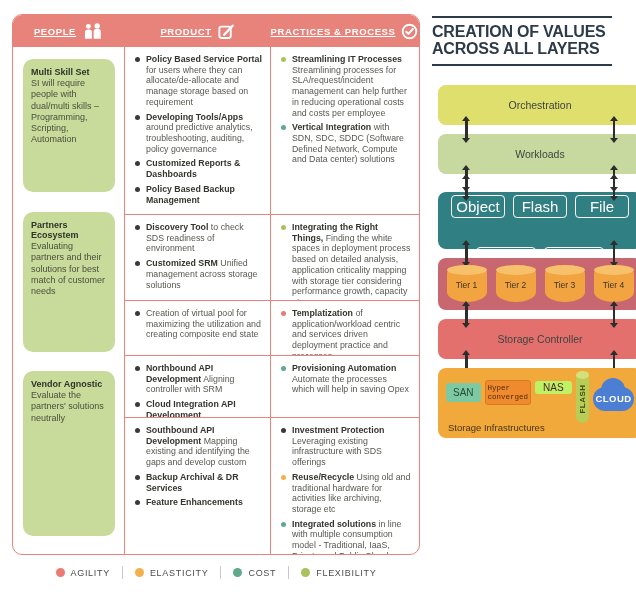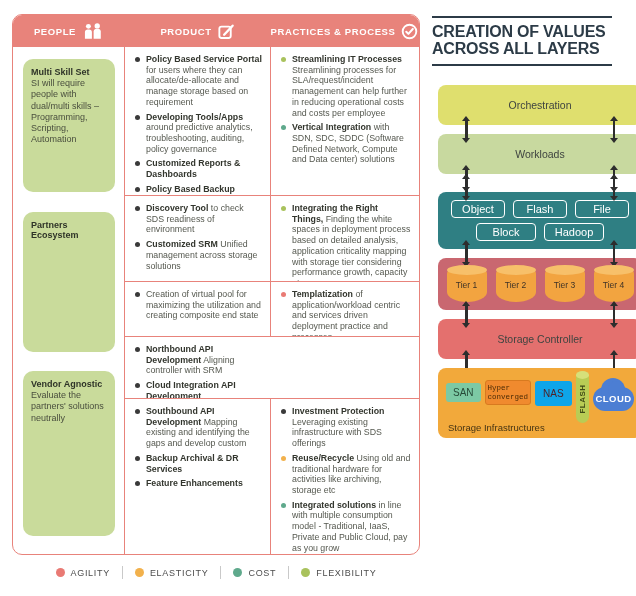--- a/index.html
+++ b/index.html
@@ -4,42 +4,42 @@
 <style>
   html,body{margin:0;padding:0;background:#fff;}
   .canvas{position:relative;width:636px;height:596px;background:#fff;
           font-family:"Liberation Sans",sans-serif;overflow:hidden;}
 
   
   .left-panel{position:absolute;left:12px;top:14px;width:408px;height:541px;
     border:1.5px solid #E8837B;border-radius:10px;overflow:hidden;background:#fff;
     box-sizing:border-box;display:flex;flex-direction:column;}
   .thead{height:32px;flex:none;background:#E8837B;display:flex;align-items:center;color:#fff;}
-  .th{display:flex;align-items:center;justify-content:center;gap:6px;box-sizing:border-box;}
+  .th{display:flex;align-items:center;justify-content:center;gap:6px;box-sizing:border-box;text-decoration:underline;}
   .th-label{font-size:9.5px;font-weight:700;letter-spacing:.6px;}
   .th-people{width:112px;}
   .th-product{width:145px;}
   .th-practices{flex:1;}
   .th svg{display:block;}
 
   .tbody{flex:1;display:flex;min-height:0;}
   .col-people{width:112px;flex:none;box-sizing:border-box;padding:12px 9px 10px 10px;
     border-right:1px solid #E8837B;display:flex;flex-direction:column;}
   .pbox{background:#C9DB9B;border-radius:10px;padding:8px 8px;box-sizing:border-box;
     display:flex;flex-direction:column;justify-content:flex-start;}
   .pbox-title{font-size:9px;font-weight:700;color:#2f3428;margin-bottom:1px;}
   .pbox-body{font-size:9px;color:#4a4f3e;line-height:1.25;}
   .pbox-1{height:133px;}
   .pbox-2{height:140px;margin-top:20px;}
   .pbox-3{height:165px;margin-top:19px;}
 
   .rows{flex:1;display:flex;flex-direction:column;min-width:0;}
   .trow{display:flex;box-sizing:border-box;border-bottom:1px solid #E8837B;min-height:0;}
   .trow:last-child{border-bottom:none;flex:1;}
-  .r1{height:149px;flex:none;} .r2{height:86px;flex:none;}
+  .r1{height:168px;flex:none;} .r2{height:86px;flex:none;}
   .r3{height:55px;flex:none;}  .r4{height:62px;flex:none;}
 
   .cell{list-style:none;margin:0;box-sizing:border-box;padding:7px 8px 4px 10px;overflow:hidden;}
   .cell-product{width:145px;flex:none;}
   .cell-practices{flex:1;border-left:1px solid #E8837B;}
   .bullet{display:flex;gap:6px;margin:0 0 4px 0;}
   .dot{width:5px;height:5px;border-radius:50%;background:#3A3A3A;flex:none;margin-top:3px;}
   .dot[data-tag="agility"]{background:#E97A74;}
   .dot[data-tag="elasticity"]{background:#F2B14C;}
   .dot[data-tag="cost"]{background:#5FA98C;}
@@ -63,39 +63,39 @@
     color:#2C3B47;letter-spacing:-0.2px;}
   .stack{position:absolute;left:438px;top:85px;width:204px;display:flex;flex-direction:column;}
   .layer{border-radius:8px;display:flex;align-items:center;justify-content:center;
     box-sizing:border-box;}
   .layer-label{font-size:10.5px;color:#3f4440;}
   .l-orchestration{height:40px;background:#DFDF6E;}
   .l-workloads{height:40px;background:#C8D99F;}
   .l-srm{height:40px;background:#66B893;}
   .l-types{height:57px;background:#2F7F83;flex-direction:column;justify-content:center;gap:5px;padding:5px 0;}
   .chip-row{display:flex;gap:8px;justify-content:center;}
-  .chip{border:1.5px solid #fff;border-radius:4px;color:#fff;font-size:11px;
-    padding:2px 0;text-align:center;}
+  .chip{border:1.5px solid #fff;border-radius:4px;color:#fff;font-size:15px;
+    padding:2px 0;text-align:center;margin-top:24px;}
   .chip-object,.chip-flash,.chip-file{width:52px;}
   .chip-block,.chip-hadoop{width:58px;}
   .l-tiers{height:52px;background:#C96770;gap:9px;}
   .tier-cyl{position:relative;width:40px;height:32px;background:#F2A440;
     border-radius:4px 4px 50% 50% / 4px 4px 10px 10px;margin-top:4px;}
   .tier-cyl::before{content:'';position:absolute;top:-5px;left:0;width:100%;height:10px;
     background:#F7C06A;border-radius:50%;}
   .tier-label{position:relative;display:block;text-align:center;margin-top:10px;
     font-size:8.5px;color:#3e3226;}
   .l-controller{height:40px;background:#E4706E;}
   .l-infra{height:70px;background:#F2A93B;position:relative;justify-content:flex-start;
     align-items:flex-start;padding:9px 8px 0 8px;gap:4px;}
   .infra-caption{position:absolute;left:10px;bottom:5px;font-size:9.5px;color:#463413;}
   .infra-san{background:#7CC9A4;border-radius:3px;padding:4px 7px;font-size:10px;color:#274a38;margin-top:6px;}
   .infra-hyper{background:#F08A2E;border:1px solid #d87a1f;border-radius:3px;width:52px;
     padding:3px 2px;font-size:7.5px;line-height:1.15;color:#4d2c06;margin-top:3px;font-family:Liberation Mono, monospace;}
-  .infra-nas{background:#0ea5e9;border-radius:3px;padding:7px 8px;font-size:10px;color:#4e2229;margin-top:4px;}
+  .infra-nas{background:#bef264;border-radius:3px;padding:1px 8px;font-size:10px;color:#4e2229;margin-top:4px;}
   .infra-flashcyl{position:relative;width:19px;height:48px;background:#B9CC55;
     border-radius:3px 3px 50% 50% / 3px 3px 7px 7px;margin-top:-2px;}
   .infra-flashcyl::before{content:'';position:absolute;top:-4px;left:0;width:100%;height:8px;
     background:#D6E07A;border-radius:50%;}
   .flash-text{position:absolute;left:50%;top:50%;transform:translate(-50%,-50%) rotate(-90deg);
     font-size:8px;font-weight:700;color:#3f4a17;letter-spacing:.5px;white-space:nowrap;}
   .cloud{position:relative;width:58px;height:24px;background:#4C7ED3;border-radius:13px;margin-top:10px;}
   .cloud::before{content:'';position:absolute;width:24px;height:24px;background:#4C7ED3;
     border-radius:50%;top:-9px;left:8px;}
   .cloud::after{content:'';position:absolute;width:17px;height:17px;background:#4C7ED3;
@@ -151,20 +151,21 @@
 
     <div class="tbody">
 
       <div class="col-people">
         <div class="pbox pbox-1">
           <div class="pbox-title">Multi Skill Set</div>
           <div class="pbox-body">SI will require people with dual/multi skills – Programming, Scripting, Automation</div>
         </div>
         <div class="pbox pbox-2">
           <div class="pbox-title">Partners Ecosystem</div>
+          <div class="pbox-body">Evaluating partners and their solutions for best match of customer needs</div>
         </div>
         <div class="pbox pbox-3">
           <div class="pbox-title">Vendor Agnostic</div>
           <div class="pbox-body">Evaluate the partners' solutions neutrally</div>
         </div>
       </div>
 
       <div class="rows">
 
         <div class="trow r1">
@@ -234,20 +235,26 @@
 
         <div class="trow r4">
           <ul class="cell cell-product">
             <li class="bullet">
                 <span class="dot"></span>
                 <span class="btext"><b>Northbound API Development</b><span> Aligning controller with SRM</span></span>
               </li>
             <li class="bullet">
                 <span class="dot"></span>
                 <span class="btext"><b>Cloud Integration API Development</b><span></span></span>
+              </li>
+          </ul>
+          <ul class="cell cell-practices">
+            <li class="bullet">
+                <span class="dot" data-tag="cost"></span>
+                <span class="btext"><b>Provisioning Automation</b><span> Automate the processes which will help in saving Opex</span></span>
               </li>
           </ul>
         </div>
 
         <div class="trow r5">
           <ul class="cell cell-product">
             <li class="bullet">
                 <span class="dot"></span>
                 <span class="btext"><b>Southbound API Development</b><span> Mapping existing and identifying the gaps and develop custom</span></span>
               </li>

